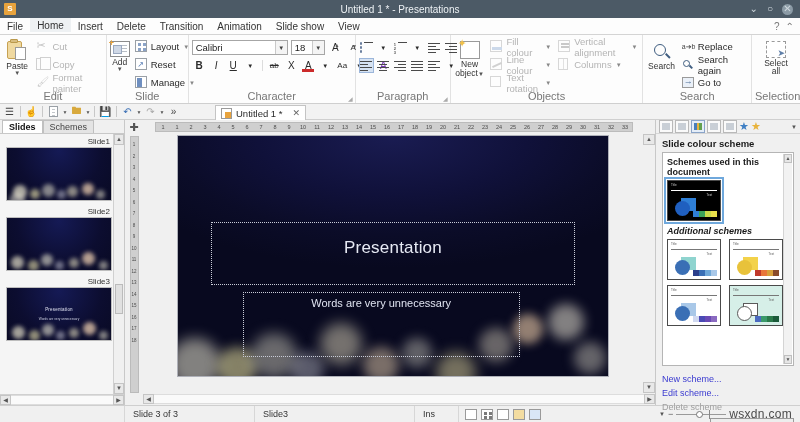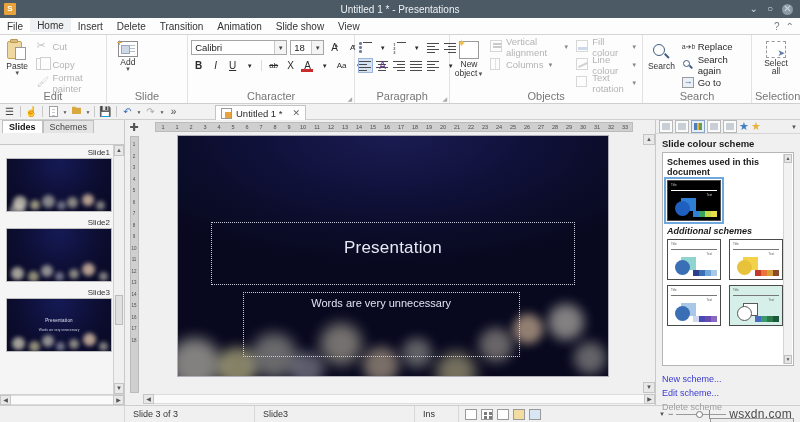--- a/index.html
+++ b/index.html
@@ -177,21 +177,21 @@
   
   .body { flex:1; display:flex; min-height:0; position:relative; background:#f0f0f0;}
 
   
   .leftpanel { width:125px; flex:0 0 125px; display:flex; flex-direction:column; background:#f0f0f0;
                border-right:1px solid #c8c8c8; }
   .ptabs { height:13px; display:flex; align-items:flex-end; gap:0px; padding-left:2px; background:#f0f0f0;}
   .ptab { font-size:9px; padding:1px 6px 1px 6px; border:1px solid #c0c0c0; border-bottom:none; background:#e4e4e4; color:#444;}
   .ptab.active { background:#fff; font-weight:bold; color:#111; }
   .slidelist { flex:1; background:#f5f5f5; border-top:1px solid #c8c8c8; position:relative; overflow:hidden;
-               padding:3px 12px 0 6px;margin-top:11px; }
+               padding:3px 12px 0 6px; }
   .slideitem { margin-bottom:6px; }
   .slideitem .nm { font-size:8px; color:#333; text-align:right; padding-right:2px; line-height:10px;}
   .thumb { width:100%; height:54px; position:relative; overflow:hidden;
            background:#0f1038; border:1px solid #bdbdbd; }
   .bokeh-bg { position:absolute; inset:0; background:
        radial-gradient(circle at 50% 6%, #151a55 0%, #0c0d30 60%, #090a24 100%);
   }
   .bk { position:absolute; border-radius:50%; filter:blur(2.2px); }
   .thumb .tt { position:absolute; left:0; right:0; top:36%; text-align:center; color:#dfe2f0;
                font-size:4.5px; letter-spacing:.2px; }
@@ -364,20 +364,42 @@
       <div class="rbody">
         <div class="bigbtn">
           <div style="position:relative;margin-top:2px">
             <div class="ic-addslide">
                 <span class="ic-plus">+</span>
               </div>
           </div>
           <div class="lbl">Add</div>
           <div class="car">▼</div>
         </div>
+        <div class="smallcol">
+          <div class="smallitem">
+            <span class="ico">
+                <span class="ic-grid" style="position:absolute"></span>
+              </span>
+            <span>Layout</span>
+            <span class="car">▼</span>
+          </div>
+          <div class="smallitem">
+            <span class="ico">
+                <span class="ic-reset" style="position:absolute">↗</span>
+              </span>
+            <span>Reset</span>
+          </div>
+          <div class="smallitem">
+            <span class="ico">
+                <span class="ic-manage" style="position:absolute"></span>
+              </span>
+            <span>Manage</span>
+            <span class="car">▼</span>
+          </div>
+        </div>
       </div>
       <div class="rlabel">Slide</div>
     </div>
 
     <div class="rgroup" style="width:167px">
       <div class="rbody" style="flex-direction:column; gap:3px; padding-top:3px;">
         <div style="display:flex; align-items:center; gap:3px;">
           <div class="combo fontname">
             <span>Calibri</span>
             <span class="arrow">▼</span>
@@ -514,53 +536,53 @@
               </div>
           </div>
           <div class="lbl">New</div>
           <div class="lbl" style="margin-top:0">
             <span>object</span><span class="car" style="display:inline">▼</span>
           </div>
         </div>
         <div class="smallcol">
           <div class="smallitem dis">
             <span class="ico dis">
+                <span class="ic-fill" style="position:absolute"></span>
+              </span>
+            <span>Fill colour</span>
+            <span class="car">▼</span>
+          </div>
+          <div class="smallitem dis">
+            <span class="ico dis">
+                <span class="ic-line" style="position:absolute"></span>
+              </span>
+            <span>Line colour</span>
+            <span class="car">▼</span>
+          </div>
+          <div class="smallitem dis">
+            <span class="ico dis">
+                <span class="ic-rot" style="position:absolute"></span>
+              </span>
+            <span>Text rotation</span>
+            <span class="car">▼</span>
+          </div>
+        </div>
+        <div class="smallcol">
+          <div class="smallitem dis">
+            <span class="ico dis">
                 <span class="ic-valign" style="position:absolute"></span>
               </span>
             <span>Vertical alignment</span>
             <span class="car">▼</span>
           </div>
           <div class="smallitem dis">
             <span class="ico dis">
                 <span class="ic-col" style="position:absolute"></span>
               </span>
             <span>Columns</span>
-            <span class="car">▼</span>
-          </div>
-        </div>
-        <div class="smallcol">
-          <div class="smallitem dis">
-            <span class="ico dis">
-                <span class="ic-fill" style="position:absolute"></span>
-              </span>
-            <span>Fill colour</span>
-            <span class="car">▼</span>
-          </div>
-          <div class="smallitem dis">
-            <span class="ico dis">
-                <span class="ic-line" style="position:absolute"></span>
-              </span>
-            <span>Line colour</span>
-            <span class="car">▼</span>
-          </div>
-          <div class="smallitem dis">
-            <span class="ico dis">
-                <span class="ic-rot" style="position:absolute"></span>
-              </span>
-            <span>Text rotation</span>
             <span class="car">▼</span>
           </div>
         </div>
       </div>
       <div class="rlabel">Objects</div>
     </div>
 
     <div class="rgroup" style="width:110px">
       <div class="rbody">
         <div class="bigbtn" style="width:34px">

